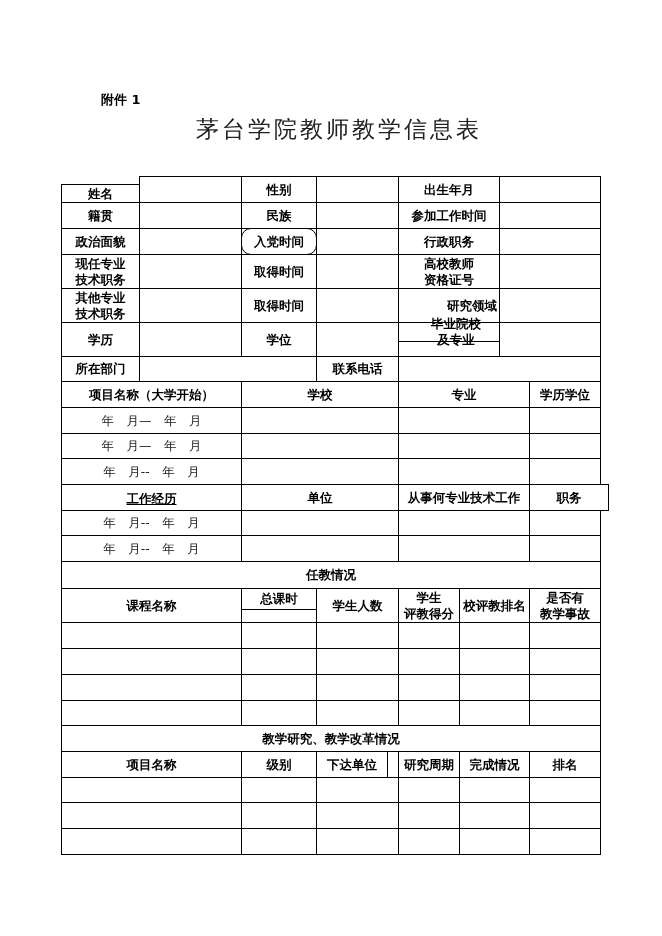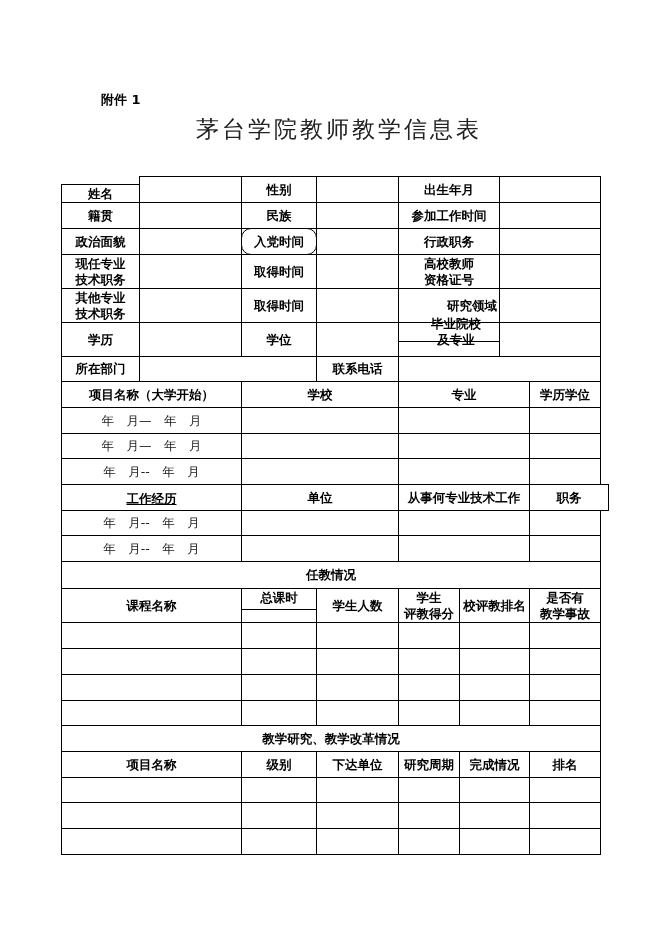--- a/index.html
+++ b/index.html
@@ -93,21 +93,21 @@
     <div class="cell light" style="left: 61px; top: 510px; width: 181px; height: 26px;">年　月--　年　月</div>
     <div class="cell input" contenteditable="true" style="left: 241px; top: 510px; width: 158px; height: 26px;"></div>
     <div class="cell input" contenteditable="true" style="left: 398px; top: 510px; width: 132px; height: 26px;"></div>
     <div class="cell input" contenteditable="true" style="left: 529px; top: 510px; width: 72px; height: 26px;"></div>
     <div class="cell light" style="left: 61px; top: 535px; width: 181px; height: 27px;">年　月--　年　月</div>
     <div class="cell input" contenteditable="true" style="left: 241px; top: 535px; width: 158px; height: 27px;"></div>
     <div class="cell input" contenteditable="true" style="left: 398px; top: 535px; width: 132px; height: 27px;"></div>
     <div class="cell input" contenteditable="true" style="left: 529px; top: 535px; width: 72px; height: 27px;"></div>
     <div class="cell bold" style="left: 61px; top: 561px; width: 540px; height: 28px;">任教情况</div>
     <div class="cell bold" style="left: 61px; top: 588px; width: 181px; height: 35px;">课程名称</div>
-    <div class="cell bold" style="left: 241px; top: 588px; width: 76px; height: 22px; font-family: Liberation Mono, monospace;">总课时</div>
+    <div class="cell bold" style="left: 241px; top: 588px; width: 76px; height: 22px;">总课时</div>
     <div class="cell bold" style="left: 316px; top: 588px; width: 83px; height: 35px;">学生人数</div>
     <div class="cell bold" style="left: 398px; top: 588px; width: 62px; height: 35px;">
       <span>学生<br>评教得分</span>
     </div>
     <div class="cell bold" style="left: 459px; top: 588px; width: 71px; height: 35px;">校评教排名</div>
     <div class="cell bold" style="left: 529px; top: 588px; width: 72px; height: 35px;">
       <span>是否有<br>教学事故</span>
     </div>
     <div class="cell input" contenteditable="true" style="left: 61px; top: 622px; width: 181px; height: 27px;"></div>
     <div class="cell input" contenteditable="true" style="left: 241px; top: 622px; width: 76px; height: 27px;"></div>
@@ -129,21 +129,21 @@
     <div class="cell input" contenteditable="true" style="left: 529px; top: 674px; width: 72px; height: 27px;"></div>
     <div class="cell input" contenteditable="true" style="left: 61px; top: 700px; width: 181px; height: 26px;"></div>
     <div class="cell input" contenteditable="true" style="left: 241px; top: 700px; width: 76px; height: 26px;"></div>
     <div class="cell input" contenteditable="true" style="left: 316px; top: 700px; width: 83px; height: 26px;"></div>
     <div class="cell input" contenteditable="true" style="left: 398px; top: 700px; width: 62px; height: 26px;"></div>
     <div class="cell input" contenteditable="true" style="left: 459px; top: 700px; width: 71px; height: 26px;"></div>
     <div class="cell input" contenteditable="true" style="left: 529px; top: 700px; width: 72px; height: 26px;"></div>
     <div class="cell bold" style="left: 61px; top: 725px; width: 540px; height: 27px;">教学研究、教学改革情况</div>
     <div class="cell bold" style="left: 61px; top: 751px; width: 181px; height: 27px;">项目名称</div>
     <div class="cell bold" style="left: 241px; top: 751px; width: 76px; height: 27px;">级别</div>
-    <div class="cell bold" style="left: 316px; top: 751px; width: 83px; height: 27px;">下达单位</div>
+    <div class="cell bold" style="left: 316px; top: 751px; width: 72px; height: 27px;">下达单位</div>
     <div class="cell bold" style="left: 398px; top: 751px; width: 62px; height: 27px;">研究周期</div>
     <div class="cell bold" style="left: 459px; top: 751px; width: 71px; height: 27px;">完成情况</div>
     <div class="cell bold" style="left: 529px; top: 751px; width: 72px; height: 27px;">排名</div>
     <div class="cell input" contenteditable="true" style="left: 61px; top: 777px; width: 181px; height: 26px;"></div>
     <div class="cell input" contenteditable="true" style="left: 241px; top: 777px; width: 76px; height: 26px;"></div>
     <div class="cell input" contenteditable="true" style="left: 316px; top: 777px; width: 83px; height: 26px;"></div>
     <div class="cell input" contenteditable="true" style="left: 398px; top: 777px; width: 62px; height: 26px;"></div>
     <div class="cell input" contenteditable="true" style="left: 459px; top: 777px; width: 71px; height: 26px;"></div>
     <div class="cell input" contenteditable="true" style="left: 529px; top: 777px; width: 72px; height: 26px;"></div>
     <div class="cell input" contenteditable="true" style="left: 61px; top: 802px; width: 181px; height: 27px;"></div>

